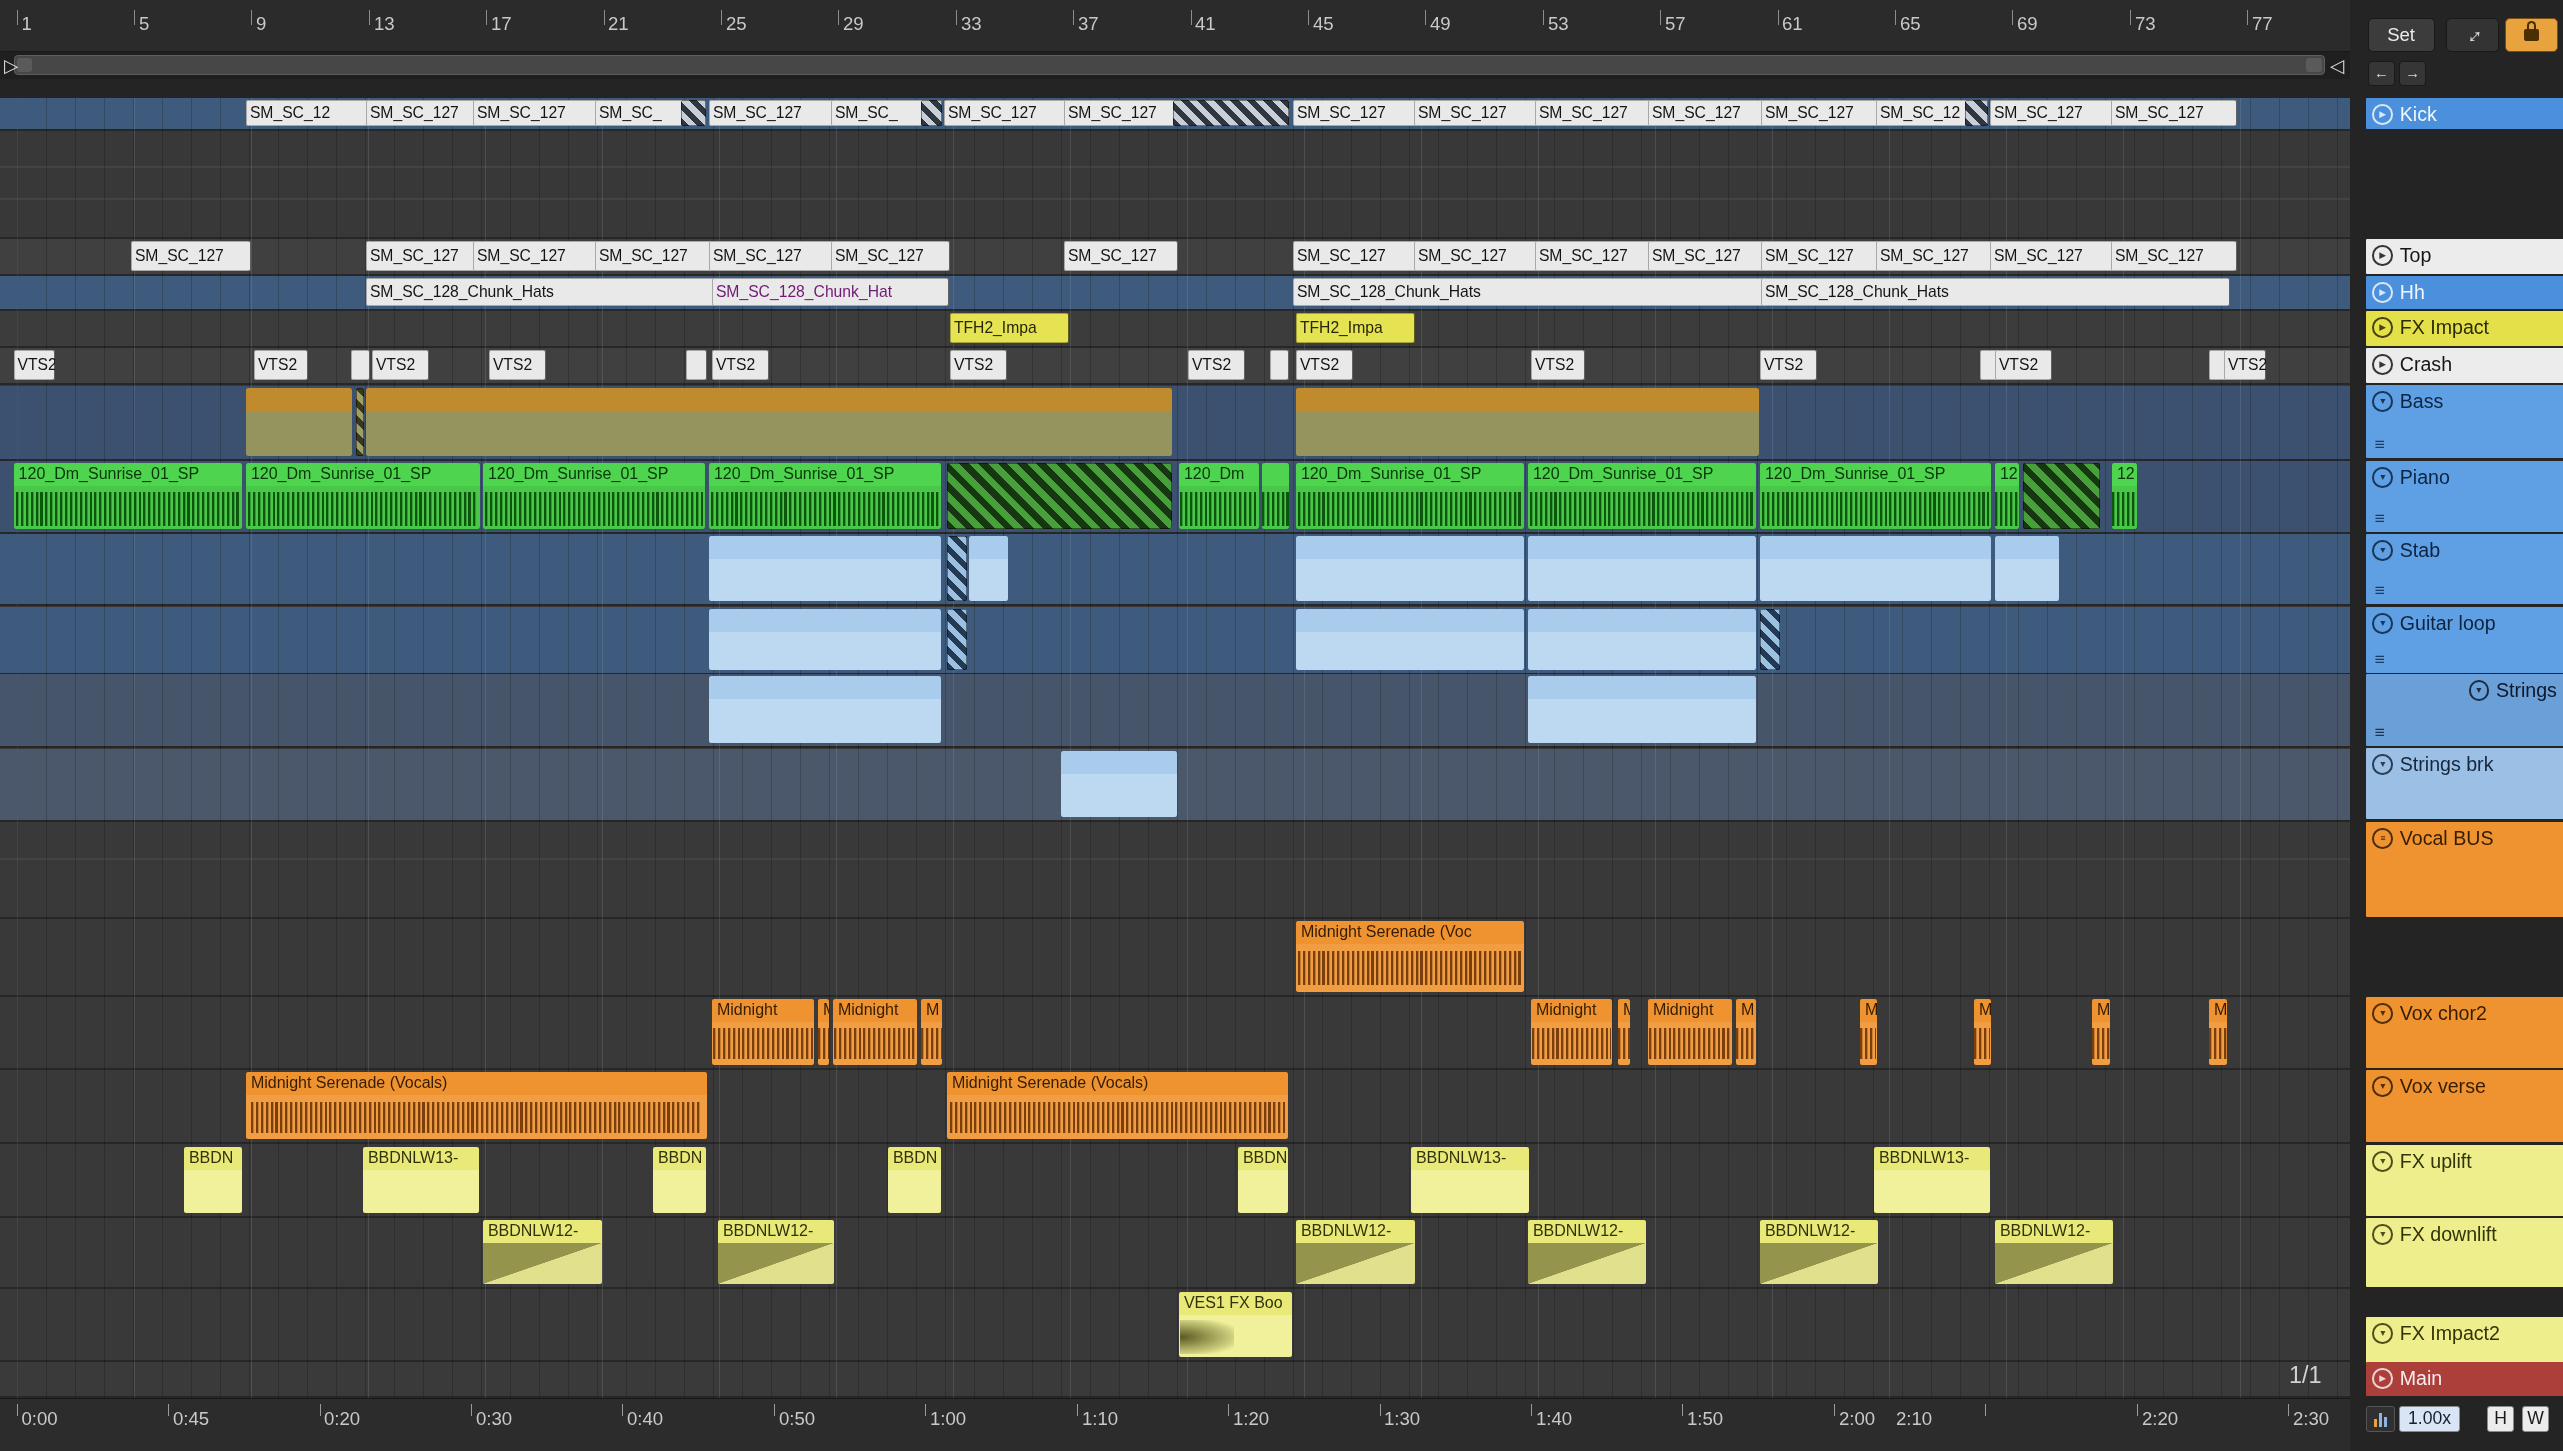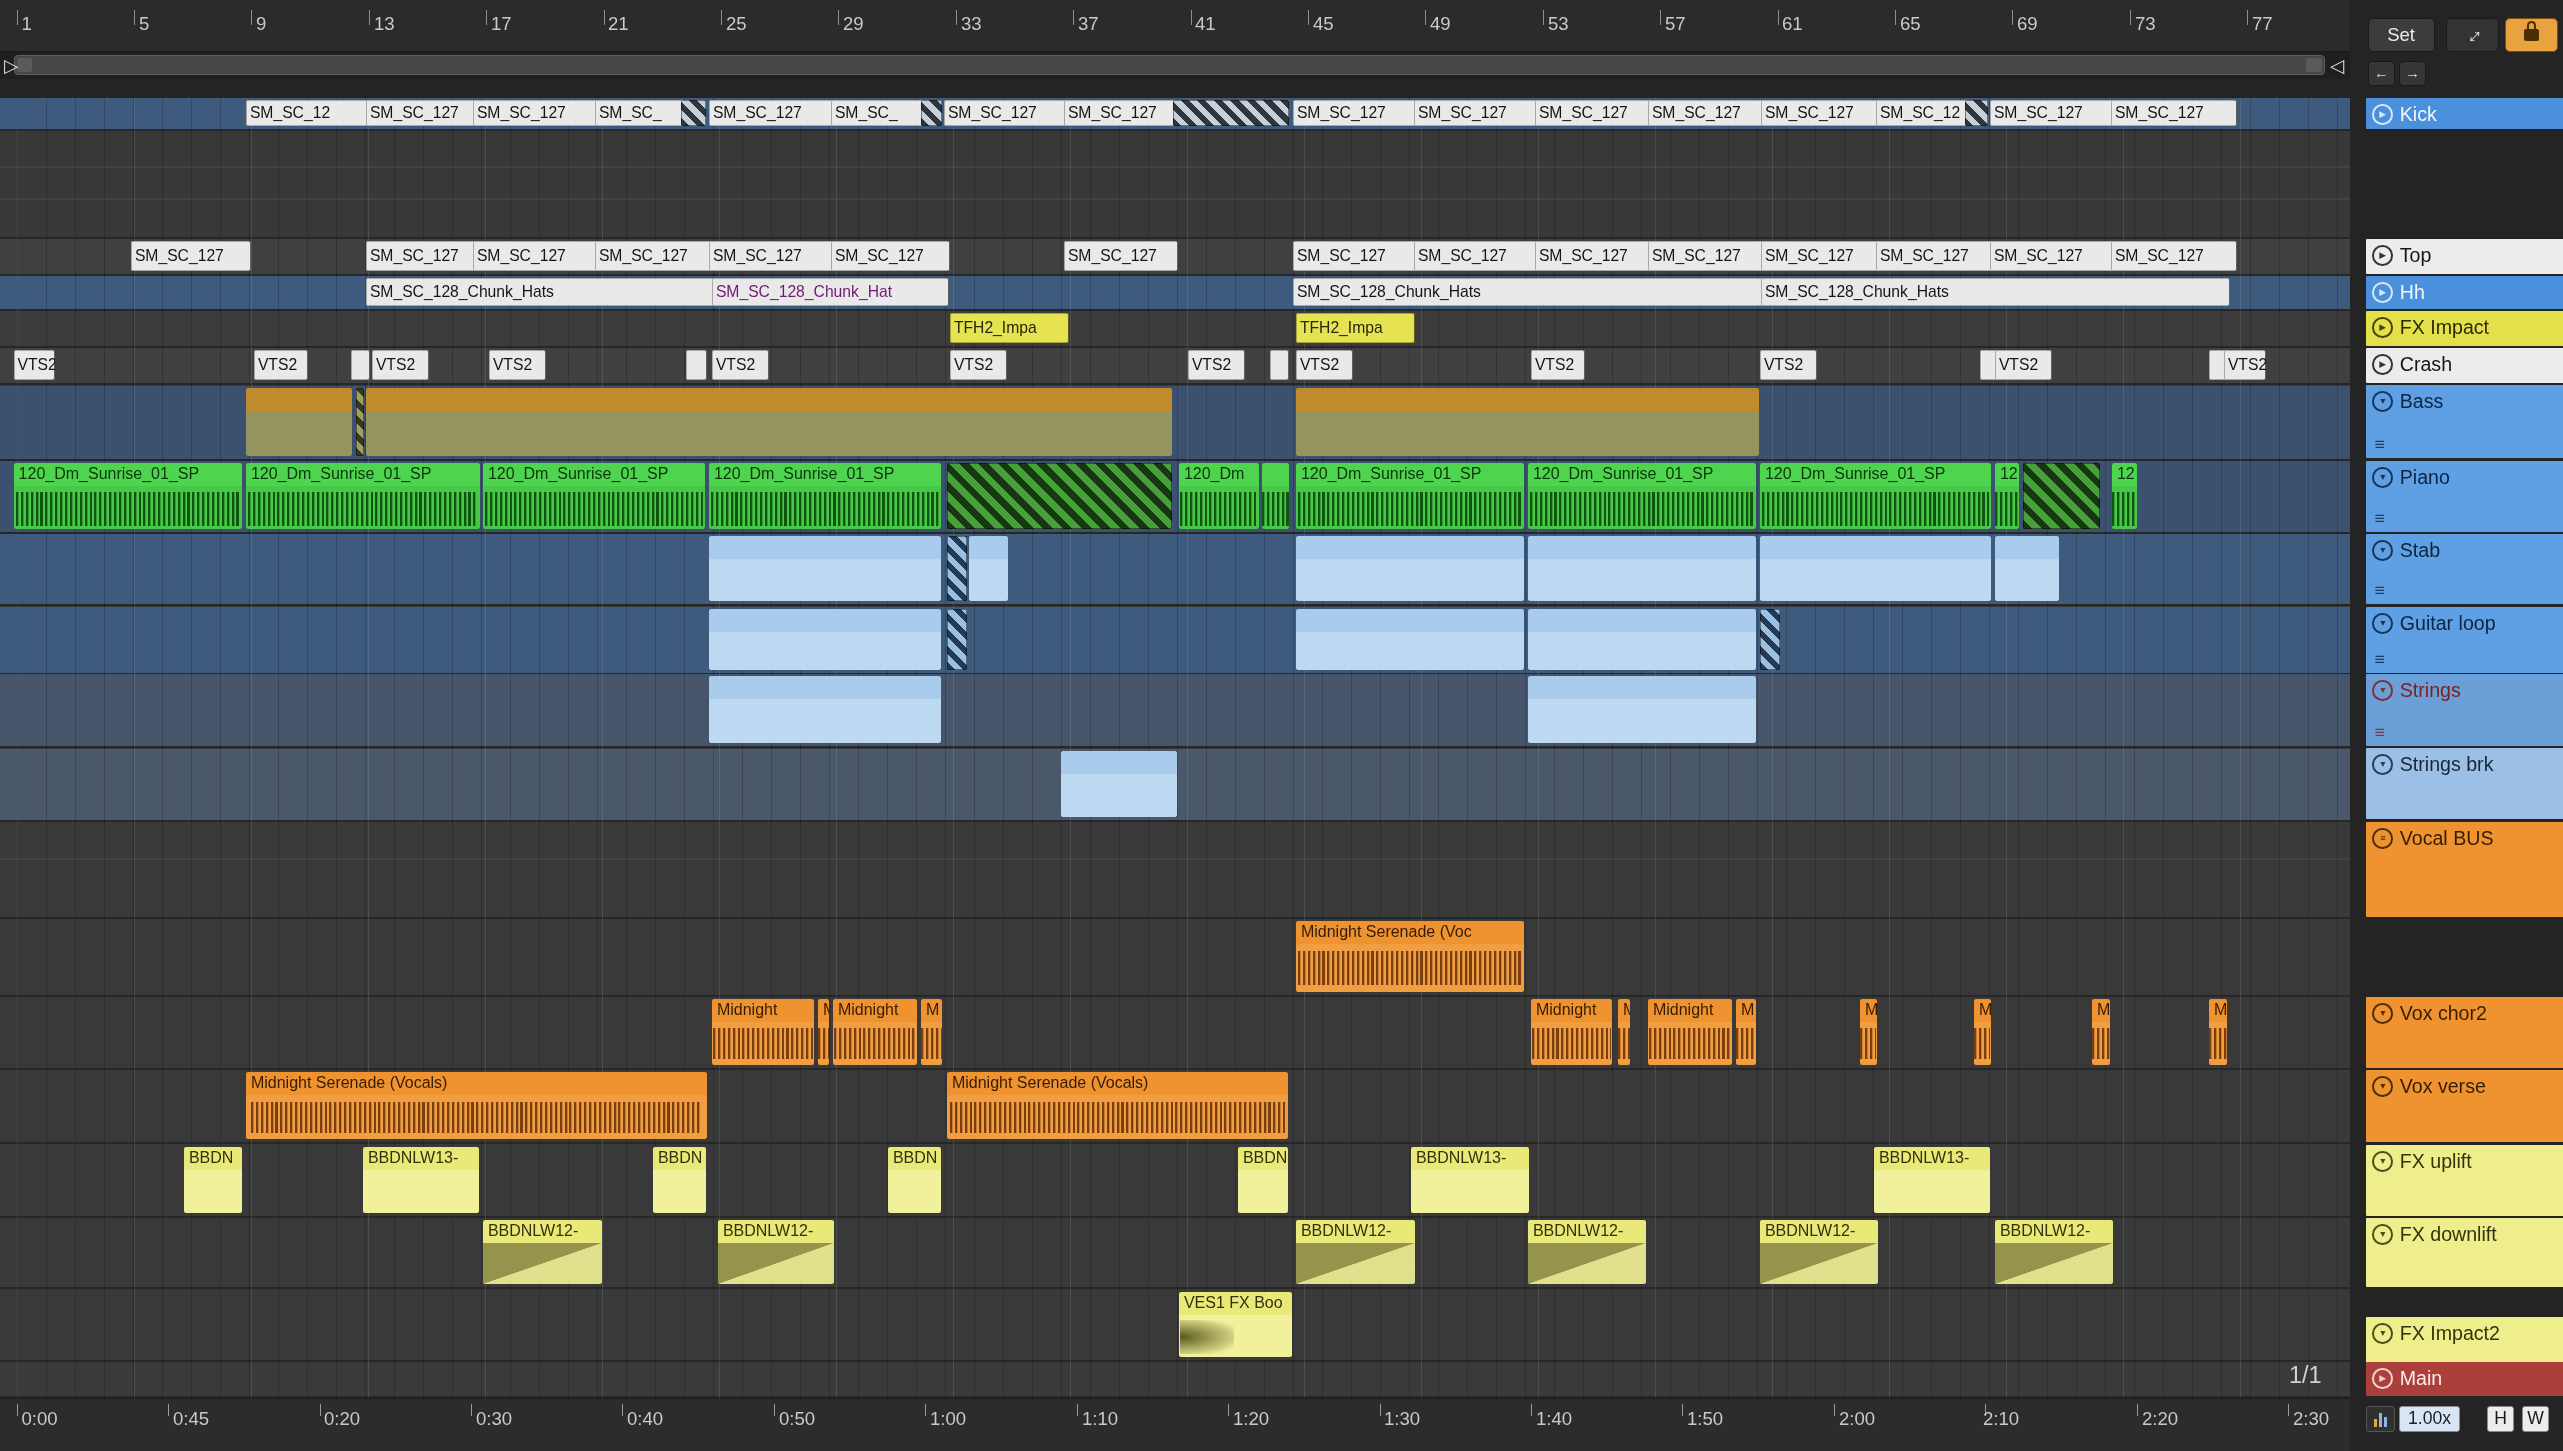--- a/index.html
+++ b/index.html
@@ -513,38 +513,38 @@
       <div class="time-label" style="left: 1233px;">1:20</div>
       <div class="time-tick" style="left: 1380px;"></div>
       <div class="time-label" style="left: 1384px;">1:30</div>
       <div class="time-tick" style="left: 1531px;"></div>
       <div class="time-label" style="left: 1536px;">1:40</div>
       <div class="time-tick" style="left: 1682px;"></div>
       <div class="time-label" style="left: 1687px;">1:50</div>
       <div class="time-tick" style="left: 1834px;"></div>
       <div class="time-label" style="left: 1839px;">2:00</div>
       <div class="time-tick" style="left: 1985px;"></div>
-      <div class="time-label" style="left: 1983px;">2:10</div>
+      <div class="time-label" style="left: 1896px;">2:10</div>
       <div class="time-tick" style="left: 2137px;"></div>
       <div class="time-label" style="left: 2142px;">2:20</div>
       <div class="time-tick" style="left: 2288px;"></div>
       <div class="time-label" style="left: 2293px;">2:30</div>
     </div>
 
   <div id="track-panel">
       <div class="thead" style="top: 98px; height: 31px; background: rgb(74, 144, 221); color: rgb(242, 246, 251);"><span class="fold-icon">▶</span><span class="tname">Kick</span></div>
       <div class="thead" style="top: 239px; height: 35px; background: rgb(236, 236, 236); color: rgb(22, 22, 22);"><span class="fold-icon">▶</span><span class="tname">Top</span></div>
       <div class="thead" style="top: 276px; height: 33px; background: rgb(74, 144, 221); color: rgb(242, 246, 251);"><span class="fold-icon">▶</span><span class="tname">Hh</span></div>
       <div class="thead" style="top: 311px; height: 35px; background: rgb(228, 224, 74); color: rgb(43, 43, 8);"><span class="fold-icon">▶</span><span class="tname">FX Impact</span></div>
       <div class="thead" style="top: 348px; height: 35px; background: rgb(236, 236, 236); color: rgb(22, 22, 22);"><span class="fold-icon">▶</span><span class="tname">Crash</span></div>
       <div class="thead" style="top: 385px; height: 73px; background: rgb(95, 159, 227); color: rgb(13, 36, 64);"><span class="fold-icon">▼</span><span class="tname">Bass</span><span class="meter-glyph">≡</span></div>
       <div class="thead" style="top: 461px; height: 71px; background: rgb(95, 159, 227); color: rgb(13, 36, 64);"><span class="fold-icon">▼</span><span class="tname">Piano</span><span class="meter-glyph">≡</span></div>
       <div class="thead" style="top: 534px; height: 70px; background: rgb(95, 159, 227); color: rgb(13, 36, 64);"><span class="fold-icon">▼</span><span class="tname">Stab</span><span class="meter-glyph">≡</span></div>
       <div class="thead" style="top: 607px; height: 66px; background: rgb(95, 159, 227); color: rgb(13, 36, 64);"><span class="fold-icon">▼</span><span class="tname">Guitar loop</span><span class="meter-glyph">≡</span></div>
-      <div class="thead" style="top: 674px; height: 72px; background: rgb(107, 159, 216); color: #7f1d1d;"><span class="fold-icon">▼</span><span class="tname">Strings</span><span class="meter-glyph">≡</span></div>
+      <div class="thead" style="top: 674px; height: 72px; background: rgb(107, 159, 216); color: #0f172a; text-align: right;"><span class="fold-icon">▼</span><span class="tname">Strings</span><span class="meter-glyph">≡</span></div>
       <div class="thead" style="top: 748px; height: 71px; background: rgb(156, 191, 230); color: rgb(22, 39, 60);"><span class="fold-icon">▼</span><span class="tname">Strings brk</span></div>
       <div class="thead" style="top: 822px; height: 95px; background: rgb(239, 147, 48); color: rgb(53, 29, 2);"><span class="fold-icon">≡</span><span class="tname">Vocal BUS</span></div>
       <div class="thead" style="top: 997px; height: 71px; background: rgb(239, 147, 48); color: rgb(53, 29, 2);"><span class="fold-icon">▼</span><span class="tname">Vox chor2</span></div>
       <div class="thead" style="top: 1070px; height: 72px; background: rgb(239, 147, 48); color: rgb(53, 29, 2);"><span class="fold-icon">▼</span><span class="tname">Vox verse</span></div>
       <div class="thead" style="top: 1145px; height: 71px; background: rgb(238, 238, 140); color: rgb(51, 51, 10);"><span class="fold-icon">▼</span><span class="tname">FX uplift</span></div>
       <div class="thead" style="top: 1218px; height: 69px; background: rgb(238, 238, 140); color: rgb(51, 51, 10);"><span class="fold-icon">▼</span><span class="tname">FX downlift</span></div>
       <div class="thead" style="top: 1289px; height: 70px; background: rgb(238, 238, 140); color: rgb(51, 51, 10); margin-top: 28px;"><span class="fold-icon">▼</span><span class="tname">FX Impact2</span></div>
       <div class="thead" style="top: 1362px; height: 34px; background: rgb(173, 63, 58); color: rgb(247, 238, 238);"><span class="fold-icon">▶</span><span class="tname">Main</span></div>
     </div>
 

